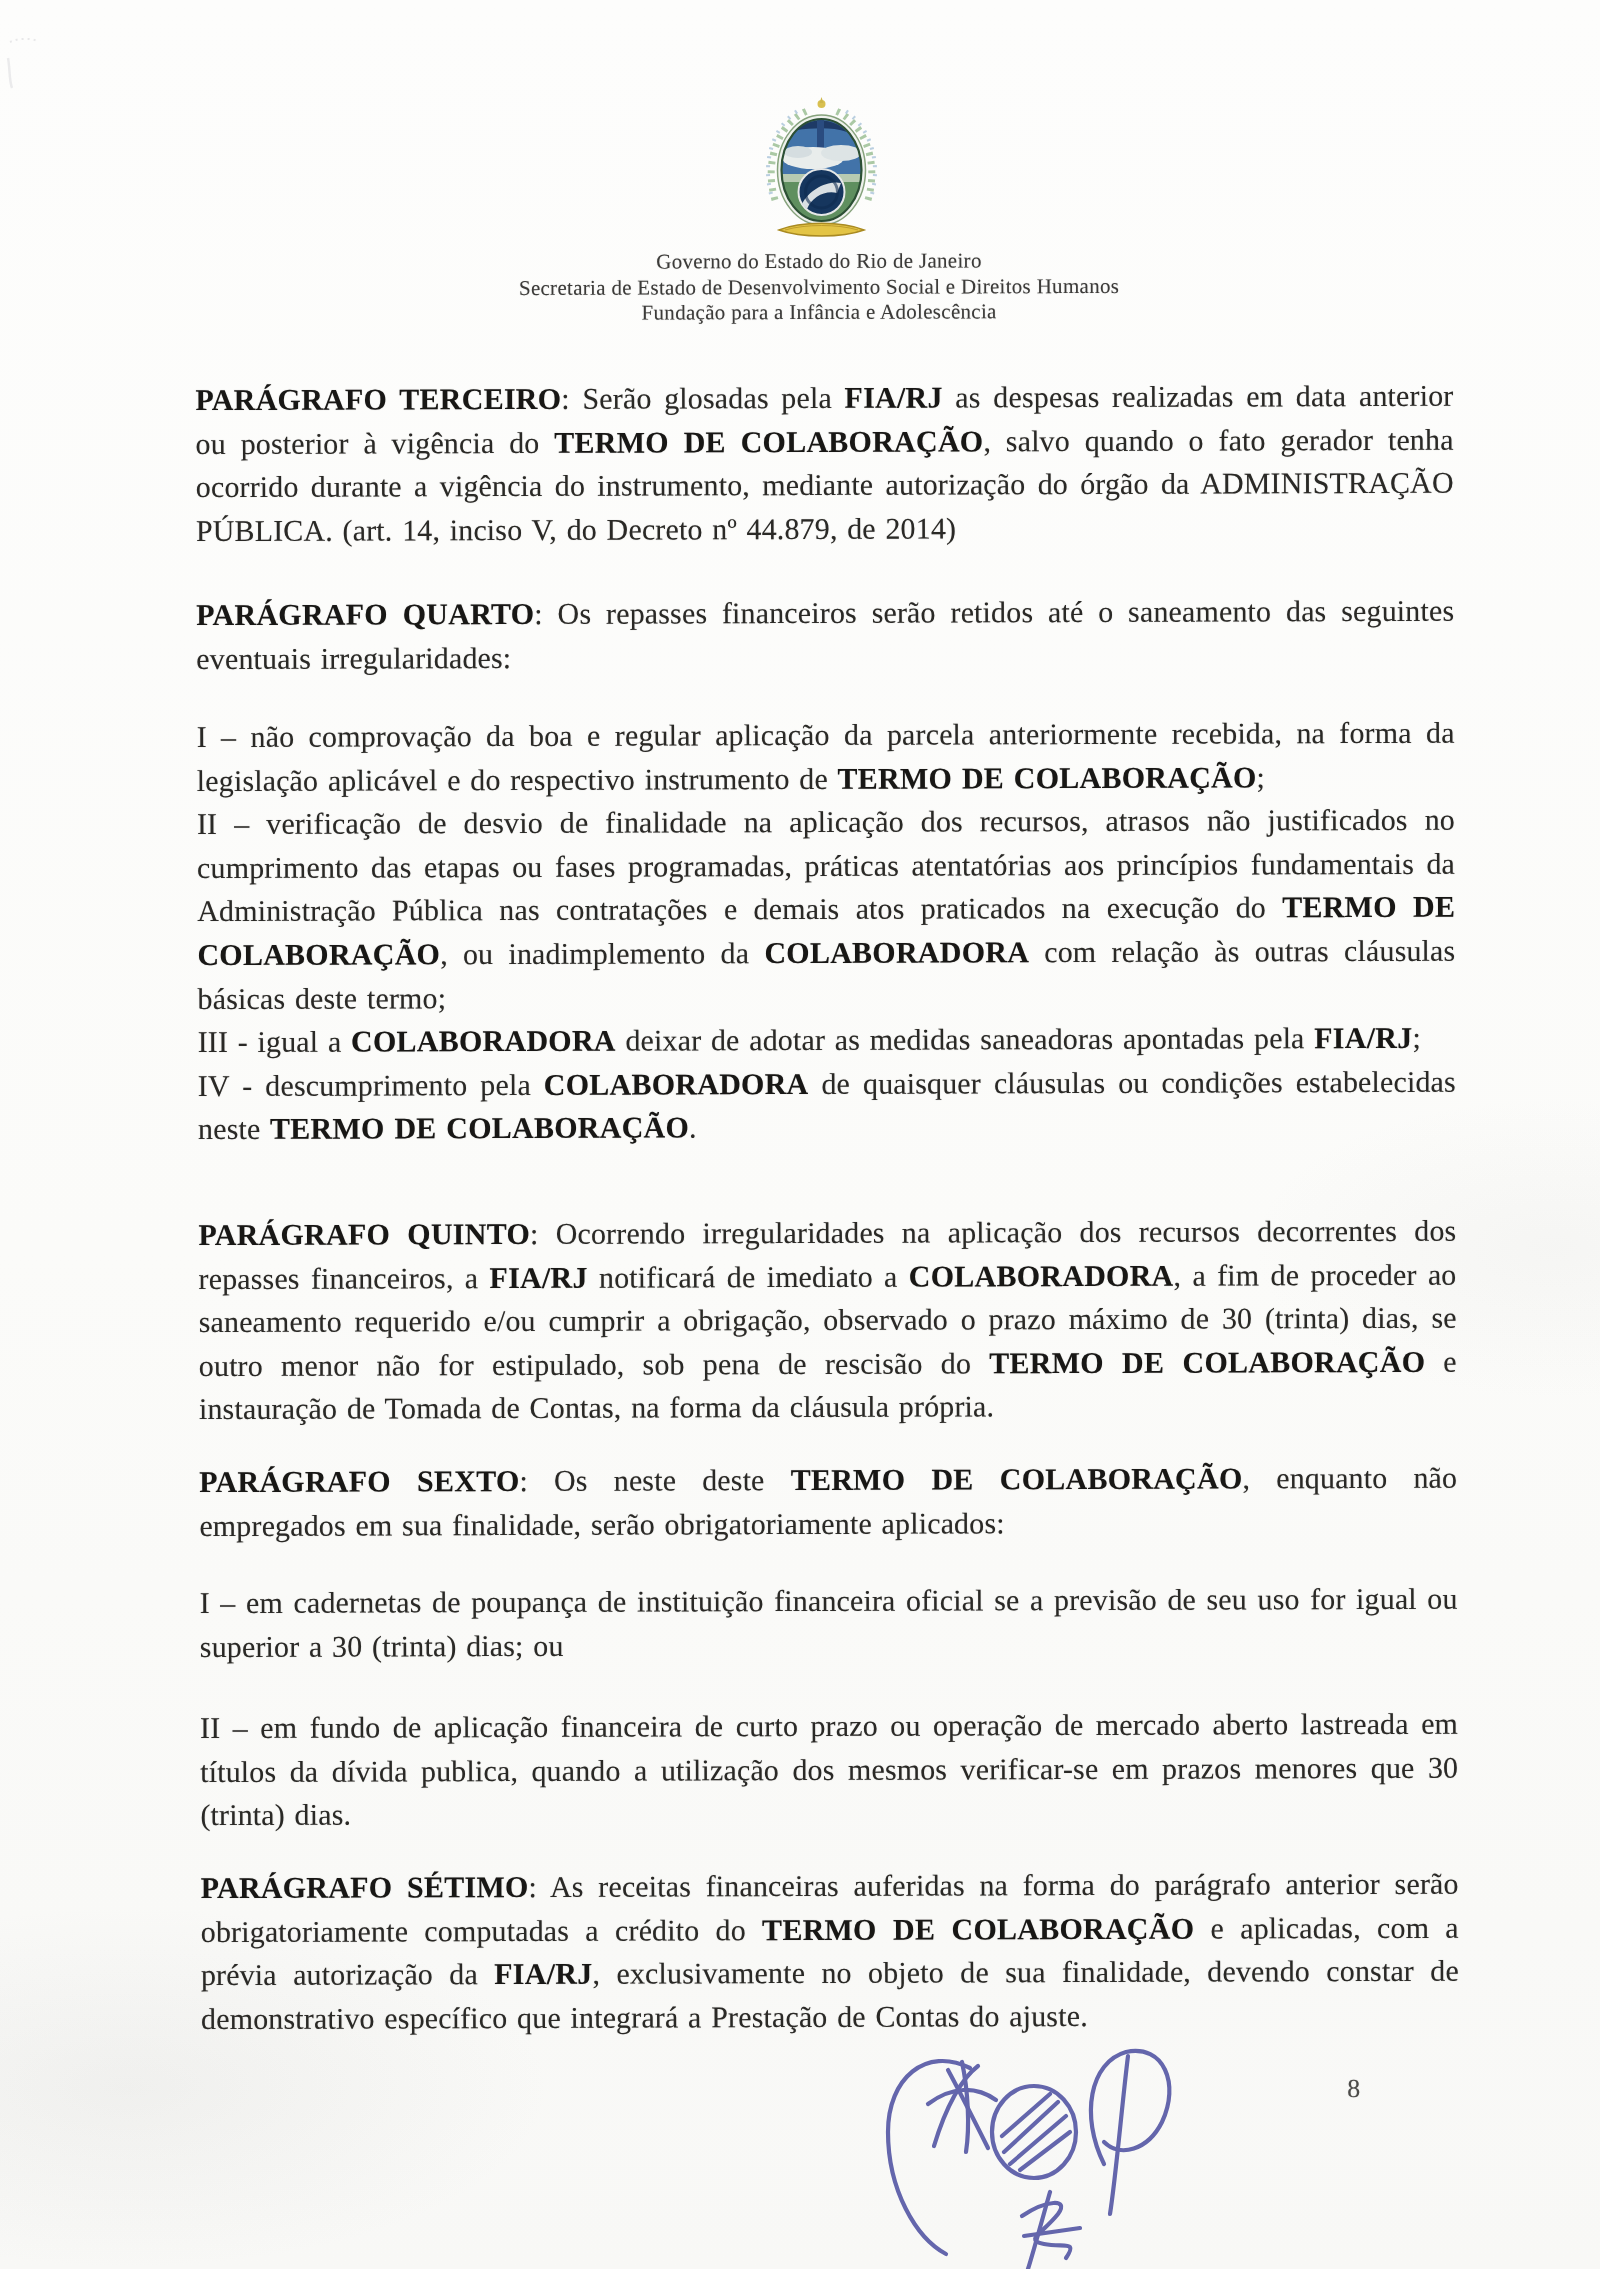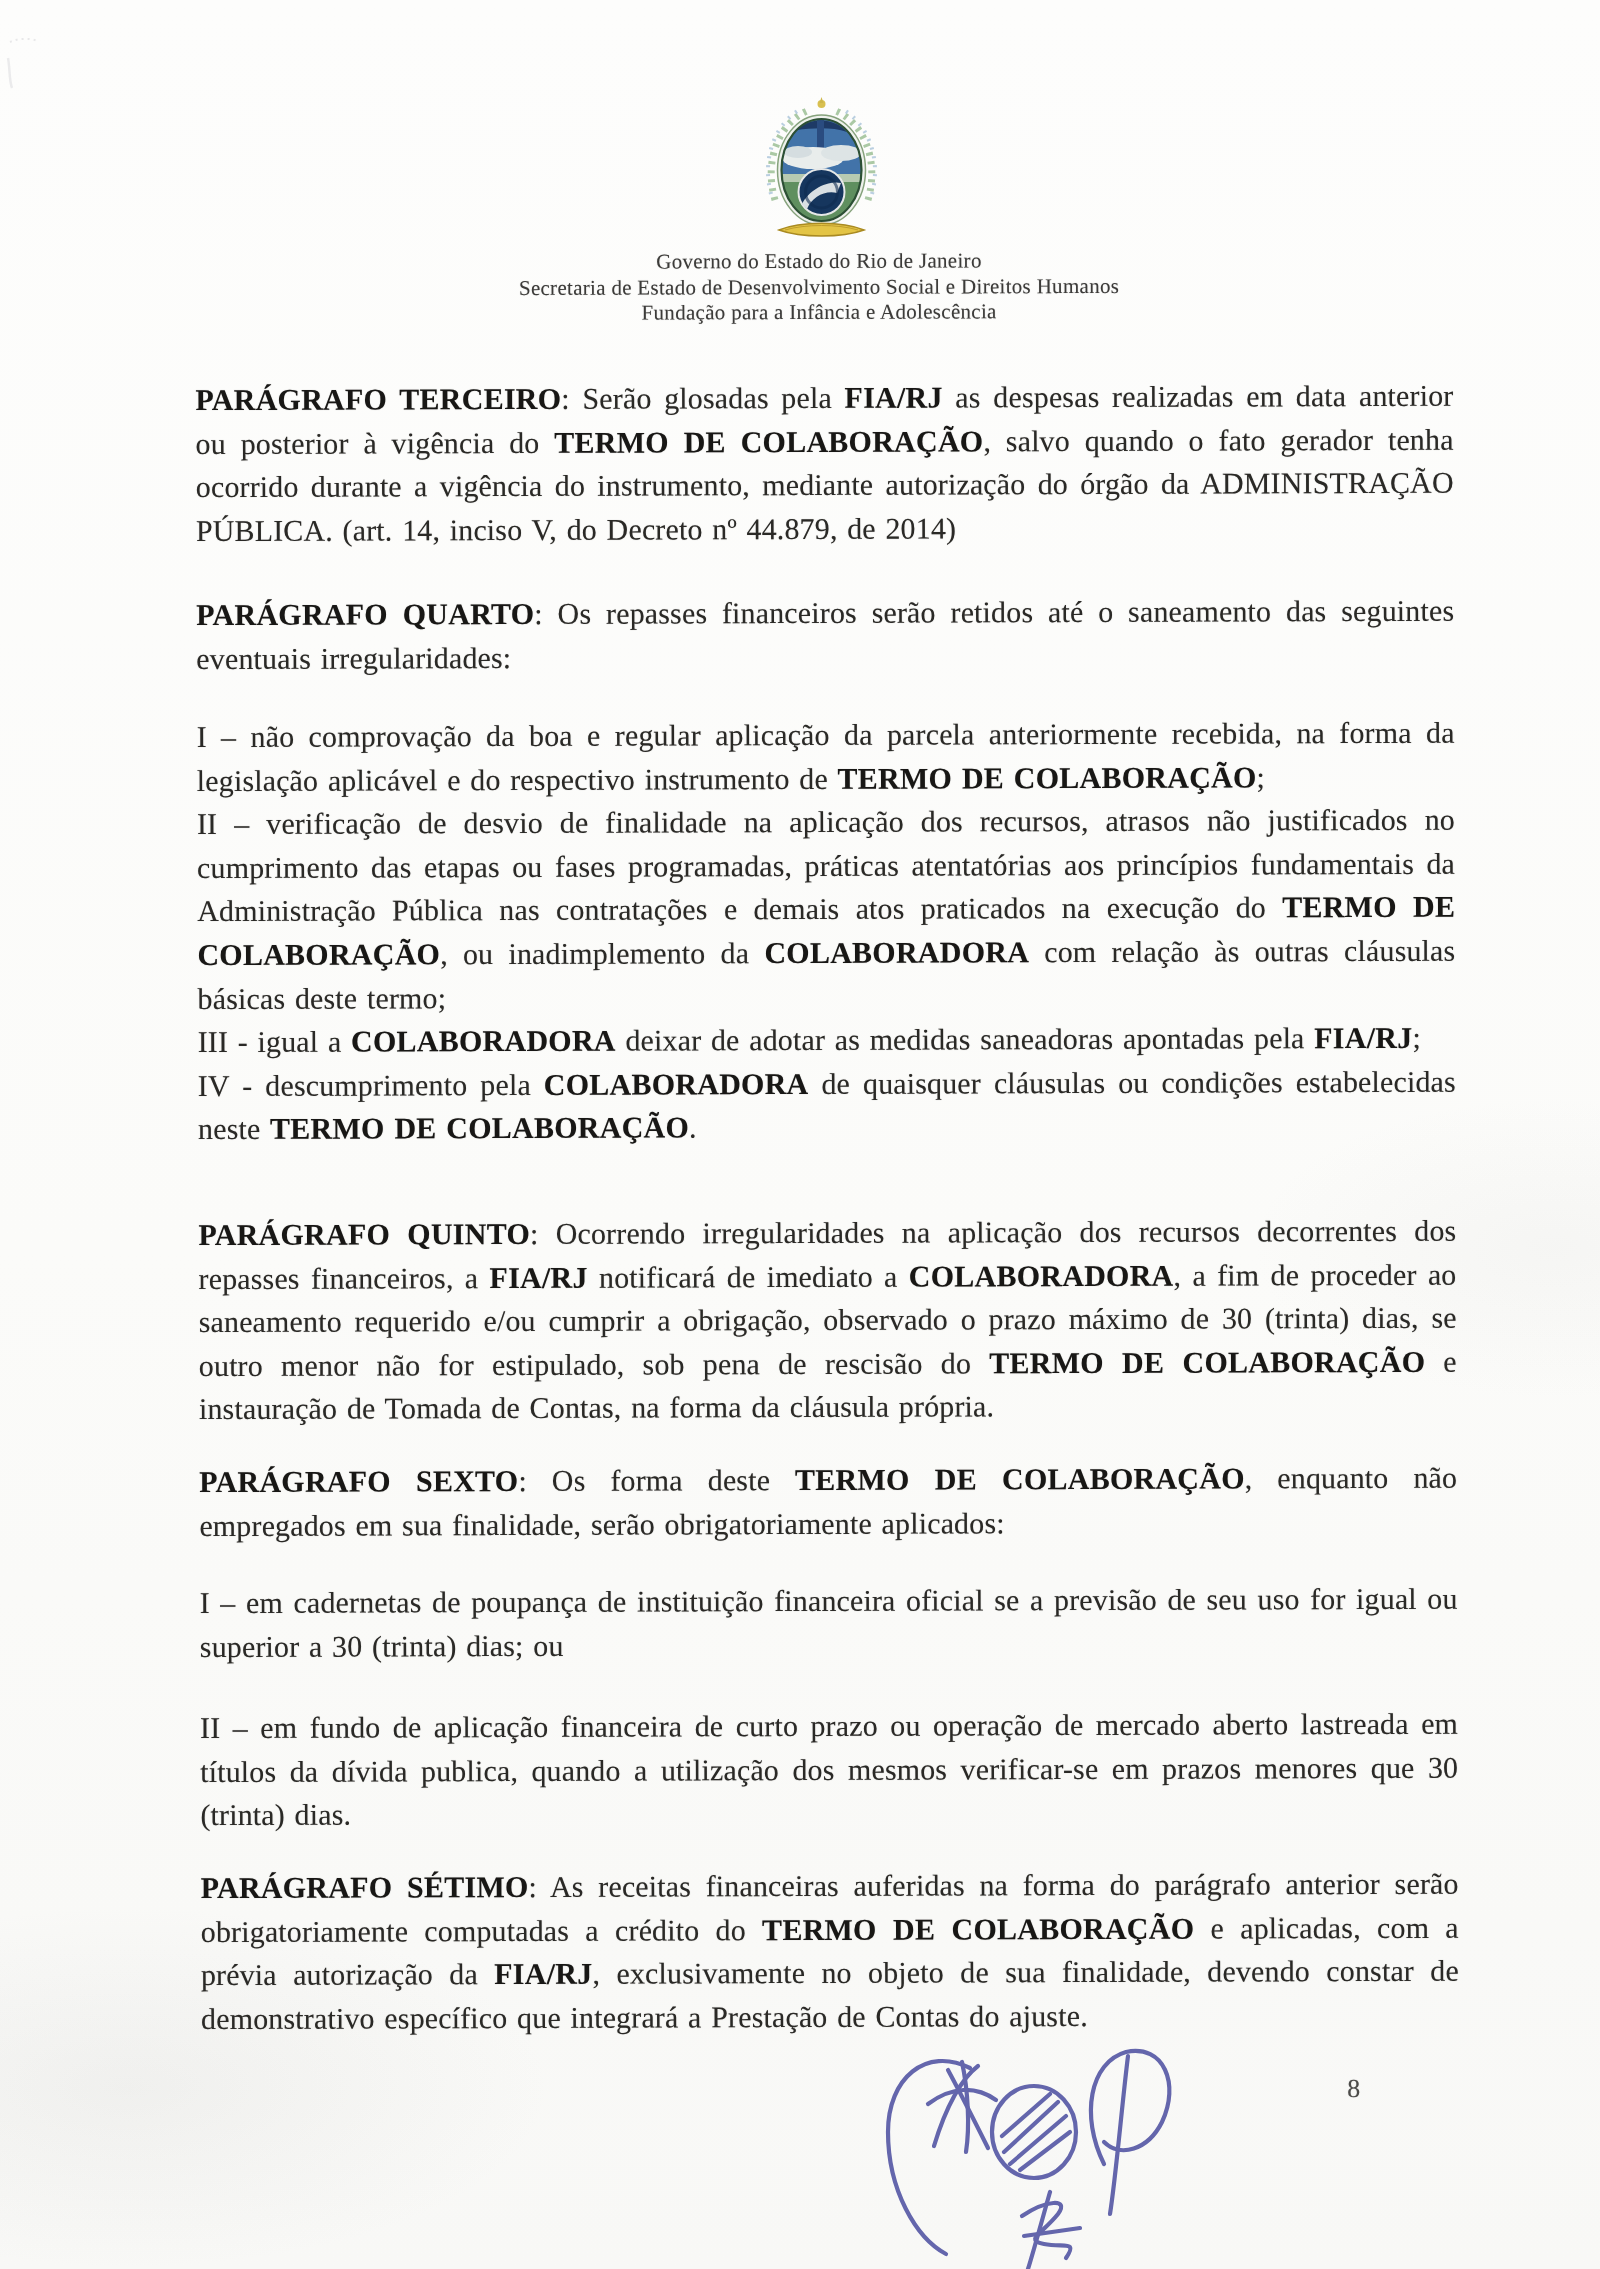--- a/index.html
+++ b/index.html
@@ -107,21 +107,21 @@
 
     <div class="para pos-items">
       <div class="item"><span>I – não comprovação da boa e regular aplicação da parcela anteriormente recebida, na forma da legislação aplicável e do respectivo instrumento de </span><b>TERMO DE COLABORAÇÃO</b><span>;</span></div>
       <div class="item"><span>II – verificação de desvio de finalidade na aplicação dos recursos, atrasos não justificados no cumprimento das etapas ou fases programadas, práticas atentatórias aos princípios fundamentais da Administração Pública nas contratações e demais atos praticados na execução do </span><b>TERMO DE COLABORAÇÃO</b><span>, ou inadimplemento da </span><b>COLABORADORA</b><span> com relação às outras cláusulas básicas deste termo;</span></div>
       <div class="item"><span>III - igual a </span><b>COLABORADORA</b><span> deixar de adotar as medidas saneadoras apontadas pela </span><b>FIA/RJ</b><span>;</span></div>
       <div class="item"><span>IV - descumprimento pela </span><b>COLABORADORA</b><span> de quaisquer cláusulas ou condições estabelecidas neste </span><b>TERMO DE COLABORAÇÃO</b><span>.</span></div>
     </div>
 
     <div class="para pos-p5"><b>PARÁGRAFO QUINTO</b><span>: Ocorrendo irregularidades na aplicação dos recursos decorrentes dos repasses financeiros, a </span><b>FIA/RJ</b><span> notificará de imediato a </span><b>COLABORADORA</b><span>, a fim de proceder ao saneamento requerido e/ou cumprir a obrigação, observado o prazo máximo de 30 (trinta) dias, se outro menor não for estipulado, sob pena de rescisão do </span><b>TERMO DE COLABORAÇÃO</b><span> e instauração de Tomada de Contas, na forma da cláusula própria.</span></div>
 
-    <div class="para pos-p6"><b>PARÁGRAFO SEXTO</b><span>: Os forma deste </span><b>TERMO DE COLABORAÇÃO</b><span>, enquanto não empregados em sua finalidade, serão obrigatoriamente aplicados:</span></div>
+    <div class="para pos-p6"><b>PARÁGRAFO SEXTO</b><span>: Os neste deste </span><b>TERMO DE COLABORAÇÃO</b><span>, enquanto não empregados em sua finalidade, serão obrigatoriamente aplicados:</span></div>
 
     <div class="para pos-p6i"><span>I – em cadernetas de poupança de instituição financeira oficial se a previsão de seu uso for igual ou superior a 30 (trinta) dias; ou</span></div>
 
     <div class="para pos-p6ii"><span>II – em fundo de aplicação financeira de curto prazo ou operação de mercado aberto lastreada em títulos da dívida publica, quando a utilização dos mesmos verificar-se em prazos menores que 30 (trinta) dias.</span></div>
 
     <div class="para pos-p7"><b>PARÁGRAFO SÉTIMO</b><span>: As receitas financeiras auferidas na forma do parágrafo anterior serão obrigatoriamente computadas a crédito do </span><b>TERMO DE COLABORAÇÃO</b><span> e aplicadas, com a prévia autorização da </span><b>FIA/RJ</b><span>, exclusivamente no objeto de sua finalidade, devendo constar de demonstrativo específico que integrará a Prestação de Contas do ajuste.</span></div>
 
     <div class="page-number">8</div>
   </div>
 

